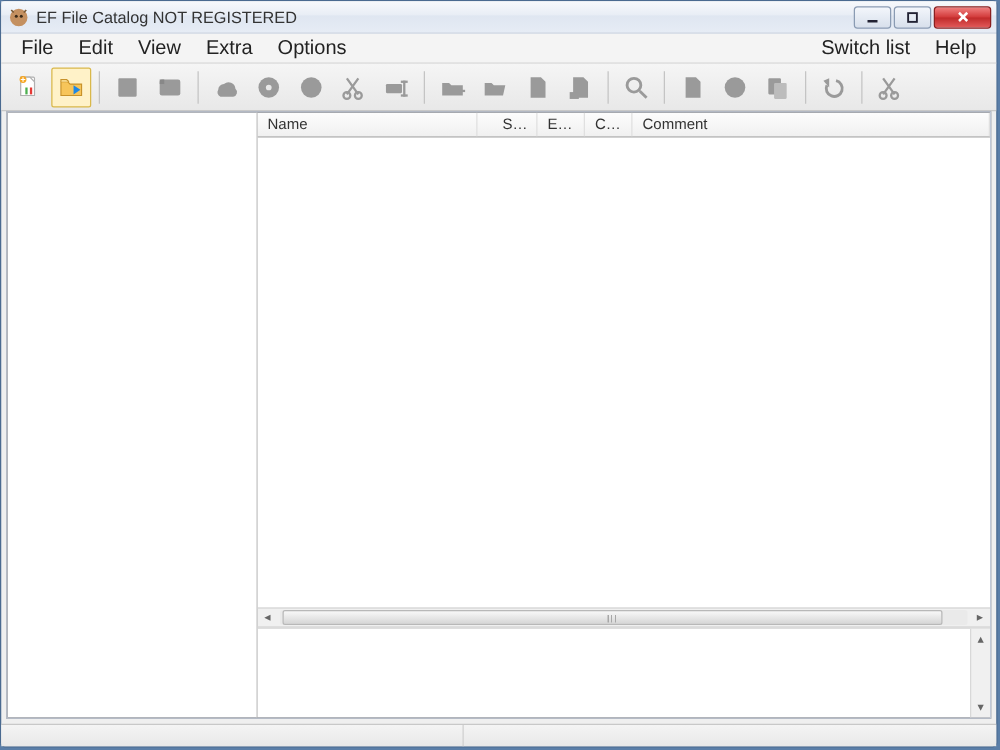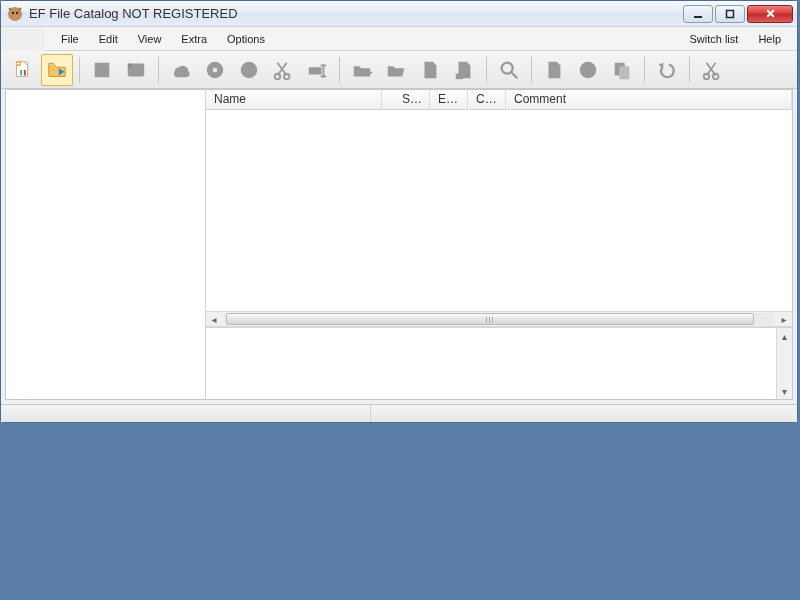--- a/index.html
+++ b/index.html
@@ -7,21 +7,21 @@
     font-family: "Segoe UI", Tahoma, sans-serif;
     font-size: 13px;
     background: #5a7ea8;
     width: 800px;
     height: 600px;
     overflow: hidden;
   }
   .window {
     position: absolute;
     left: 0; top: 0;
-    width: 798px; height: 423px;
+    width: 798px; height: 598px;
     background: #efefef;
     border: 1px solid #4a6a90;
     border-radius: 4px;
     display: flex;
     flex-direction: column;
   }
   
   .titlebar {
     height: 26px;
     background: linear-gradient(to bottom, #f7f9fc, #e8edf5 45%, #dfe6f1 46%, #e6ecf5);
@@ -56,23 +56,22 @@
   }
   .win-btn svg { display:block; }
   
   .menubar {
     height: 24px;
     background: #f4f4f4;
     border-bottom: 1px solid #d4d4d4;
     display: flex;
     align-items: center;
     padding: 0 6px;
-    font-size: 11px;
+    font-size: 16px;
     color: #222;
-    margin-left: 44px;
   }
   .menubar .menu-item {
     padding: 3px 10px;
     cursor: pointer;
   }
   .menubar .menu-spacer { flex: 1; }
   
   .toolbar {
     height: 38px;
     background: linear-gradient(to bottom, #f5f5f5, #e8e8e8);

